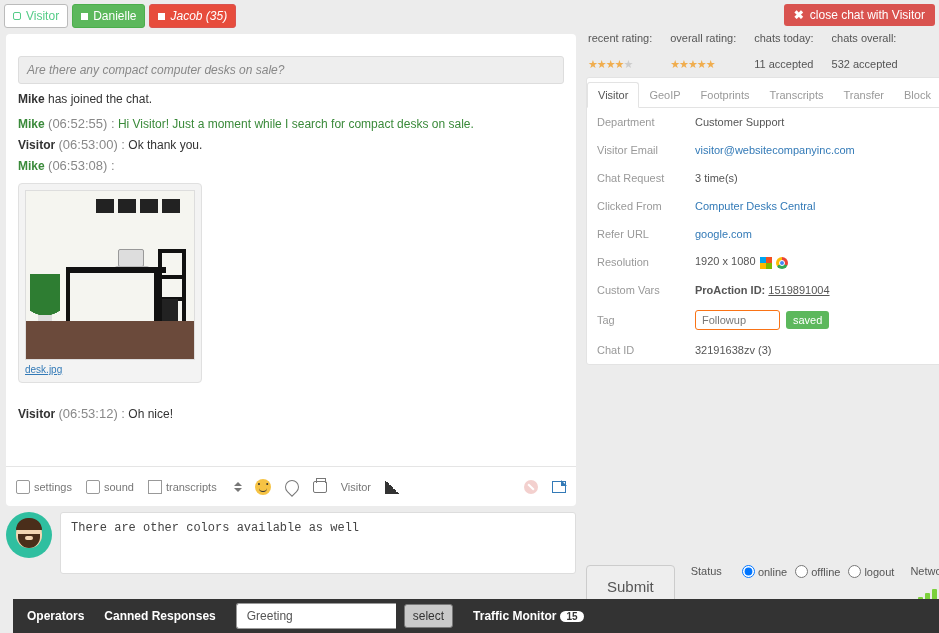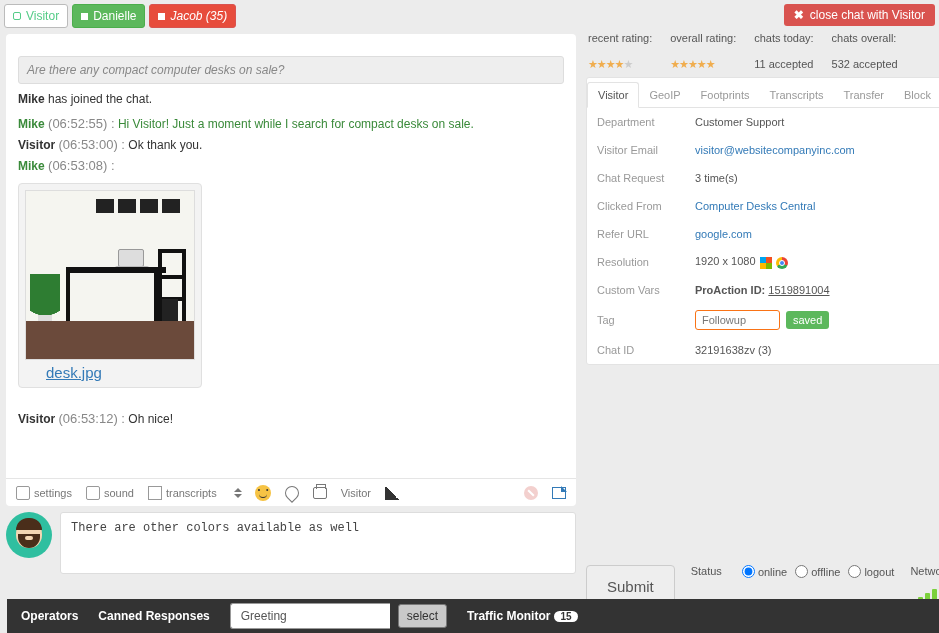--- a/index.html
+++ b/index.html
@@ -43,24 +43,24 @@
   .desk-body { position:absolute;left:40px;bottom:30px;width:120px;height:80px;}
   .desk-top { position:absolute;top:18px;left:0;width:100px;height:6px;background:#111;}
   .desk-leg1 { position:absolute;left:0;top:18px;width:12px;height:62px;border-left:4px solid #111;border-bottom:4px solid #111;}
   .desk-leg2 { position:absolute;left:88px;top:18px;width:4px;height:62px;background:#111;}
   .desk-shelf { position:absolute;left:92px;top:0;width:28px;height:80px;border:4px solid #111;border-left-width:4px;}
   .desk-shelf::before{content:"";position:absolute;left:0;top:22px;width:100%;height:4px;background:#111;}
   .desk-shelf::after{content:"";position:absolute;left:0;top:44px;width:100%;height:4px;background:#111;}
   .desk-tower { position:absolute;left:96px;bottom:0;width:16px;height:30px;background:#222;}
   .desk-laptop { position:absolute;left:52px;top:0;width:26px;height:18px;background:#ddd;border:1px solid #999;border-radius:2px;}
   .desk-laptop::after{content:"";position:absolute;left:-4px;bottom:-4px;width:34px;height:4px;background:#bbb;border-radius:2px;}
-  .img-link { color:#337ab7;font-size:15px;text-decoration:underline;margin-top:4px;display:inline-block;margin-left:21px;}
-
-  
-  .chat-toolbar { position:absolute;left:0;right:0;bottom:0;height:28px;border-top:1px solid #e5e5e5;display:flex;align-items:center;gap:14px;padding:0 10px;color:#777;font-size:11px;}
+  .img-link { color:#337ab7;font-size:10px;text-decoration:underline;margin-top:4px;display:inline-block;}
+
+  
+  .chat-toolbar { position:absolute;left:0;right:0;bottom:0;height:40px;border-top:1px solid #e5e5e5;display:flex;align-items:center;gap:14px;padding:0 10px;color:#777;font-size:11px;}
   .tb-item { display:flex;align-items:center;gap:4px;cursor:pointer;}
   .tb-spacer { flex:1;}
   .ic { width:14px;height:14px;display:inline-block;}
   .ic-gear{border:1px solid #999;border-radius:2px;position:relative;}
   .ic-sound{border:1px solid #999;border-radius:2px;}
   .ic-doc{border:1px solid #999;background:#fff;}
   .ic-updown{position:relative;width:10px;}
   .ic-updown::before{content:"";position:absolute;left:3px;top:-2px;border:4px solid transparent;border-bottom-color:#777;}
   .ic-updown::after{content:"";position:absolute;left:3px;bottom:-2px;border:4px solid transparent;border-top-color:#777;}
   .ic-smile{width:16px;height:16px;background:#f6c344;border-radius:50%;position:relative;}
@@ -114,21 +114,21 @@
   .submit-btn { background:#eee;border:1px solid #ccc;border-radius:4px;padding:12px 20px;font-size:15px;color:#555;cursor:pointer;}
   .status-col { display:flex;flex-direction:row;gap:20px;font-size:11px;color:#555;}
   .radio-row { display:flex;gap:8px;align-items:center;}
   .radio-row label{display:flex;align-items:center;gap:3px;font-size:11px;}
   .network-col { margin-left:auto;text-align:right;font-size:11px;color:#555;}
   .bars { display:flex;align-items:flex-end;gap:2px;height:26px;margin-top:4px;justify-content:flex-end;}
   .bars span{width:5px;background:#7bd03c;display:inline-block;border-radius:1px;}
   .op-line { font-size:10px;color:#888;margin-top:4px;}
 
   
-  .bottombar { position:absolute;left:7px;right:0;bottom:0;height:34px;background:#333;display:flex;align-items:center;padding:0 14px;gap:20px;color:#fff;font-size:12px;}
+  .bottombar { position:absolute;left:13px;right:0;bottom:0;height:34px;background:#333;display:flex;align-items:center;padding:0 14px;gap:20px;color:#fff;font-size:12px;}
   .bottombar .greet-wrap { display:flex;align-items:center;gap:8px;}
   .greet-input { background:#fff;color:#555;padding:5px 10px;border-radius:3px 0 0 3px;width:160px;border:1px solid #999;border-right:none;}
   .select-btn { background:#c9c9c9;color:#333;padding:4px 8px;border:1px solid #777;border-radius:3px;cursor:pointer;font-size:12px;}
   .badge15 { background:#fff;color:#333;border-radius:8px;padding:0 6px;font-size:10px;margin-left:4px;}
 </style>
 </head>
 <body>
 
 <div class="topbar">
   <div class="tab visitor">

